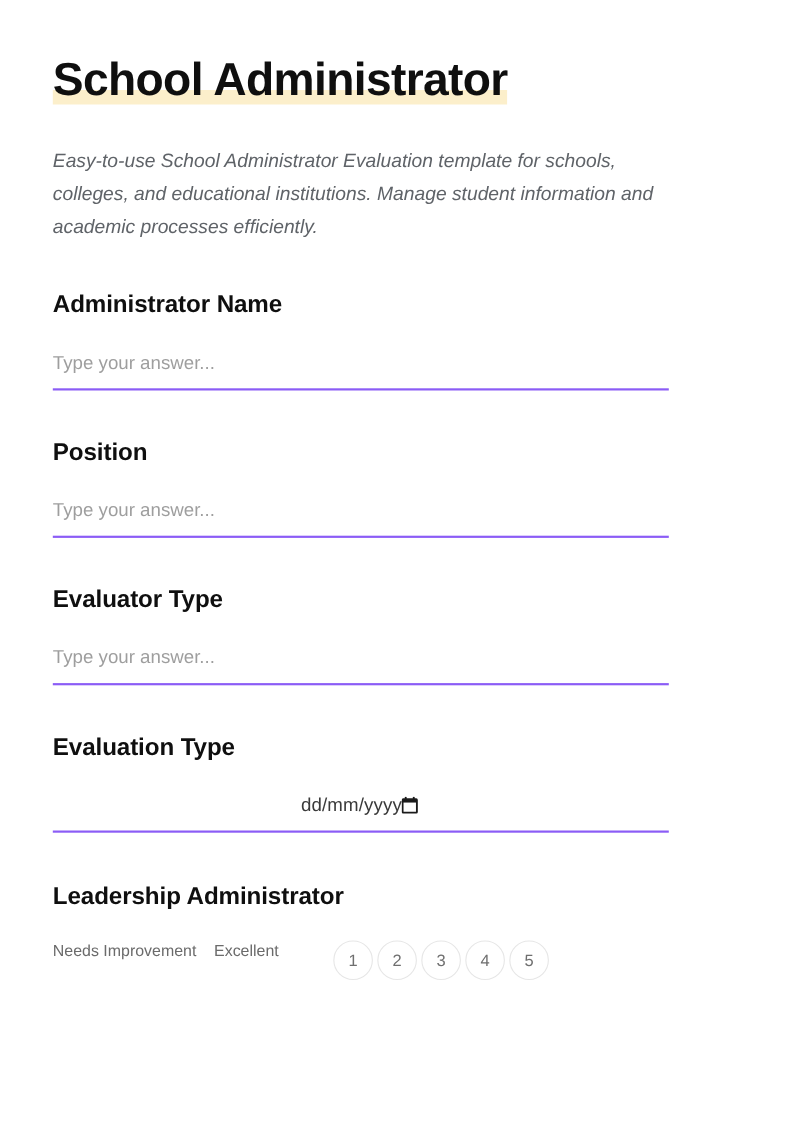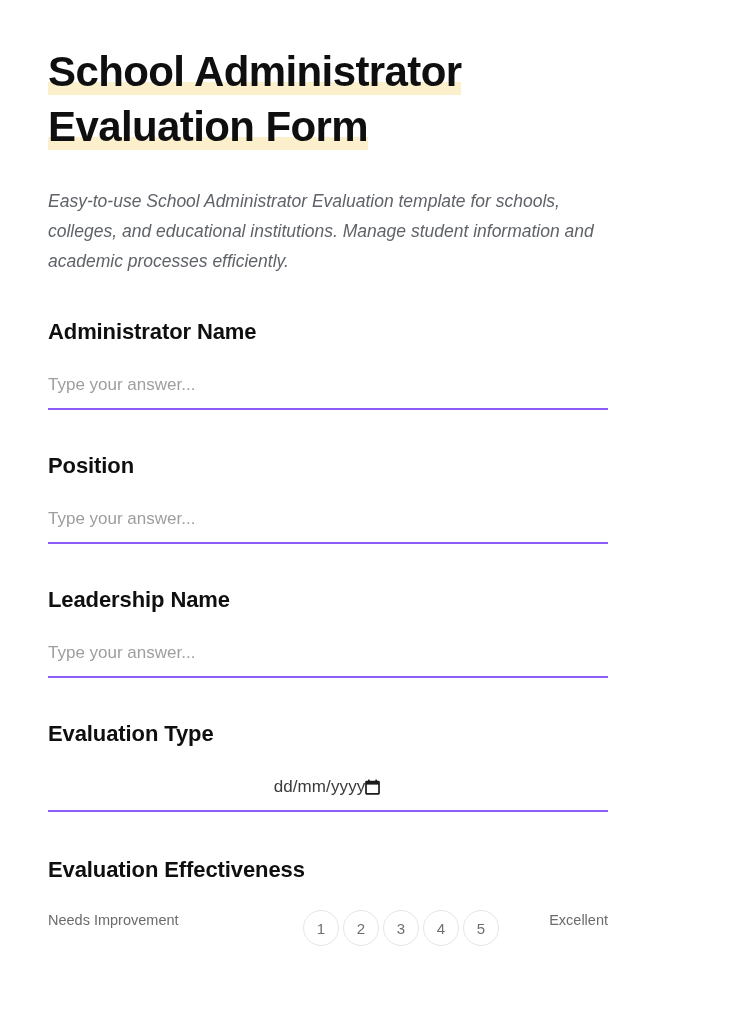--- a/index.html
+++ b/index.html
@@ -107,22 +107,23 @@
   }
 
   
   .rating-field {
     margin-top: 46px;
   }
   .scale-row {
     margin-top: 28px;
     display: flex;
     align-items: center;
-    justify-content: space-between;
+    justify-content: flex-start;
     position: relative;
+    gap: 16px;
   }
   .scale-end-label {
     font-size: 14.5px;
     color: #6b6b6b;
     line-height: 20px;
     white-space: nowrap;
     flex: 0 0 auto;
   }
   .scale-options {
     position: absolute;
@@ -147,40 +148,40 @@
     padding: 0;
     line-height: 1;
   }
 </style>
 </head>
 <body>
 
 <div class="page">
 
   <div class="form-header">
-    <h1 class="form-title"><span class="hl">School Administrator</span><br><span class="hl">Evaluation Form</span></h1>
+    <h1 class="form-title"><span class="hl">School Administrator</span><br></h1>
     <p class="form-description">Easy-to-use School Administrator Evaluation template for schools, colleges, and educational institutions. Manage student information and academic processes efficiently.</p>
   </div>
 
   <div class="field">
     <div class="field-label">Administrator Name</div>
     <div class="field-control">
       <input class="text-input" type="text" placeholder="Type your answer..." style="">
     </div>
   </div>
 
   <div class="field">
     <div class="field-label">Position</div>
     <div class="field-control">
       <input class="text-input" type="text" placeholder="Type your answer..." style="">
     </div>
   </div>
 
   <div class="field">
-    <div class="field-label">Leadership Name</div>
+    <div class="field-label">Evaluator Type</div>
     <div class="field-control">
       <input class="text-input" type="text" placeholder="Type your answer..." style="">
     </div>
   </div>
 
   <div class="field">
     <div class="field-label">Evaluation Type</div>
     <div class="field-control">
       <div class="date-row">
         <span class="date-text">dd/mm/yyyy</span>
@@ -188,21 +189,21 @@
           <rect x="1" y="2.6" width="13" height="12.2" rx="0.6" fill="none" stroke="#1b1b1b" stroke-width="1.7"></rect>
           <rect x="1" y="2.6" width="13" height="3" fill="#1b1b1b"></rect>
           <rect x="3" y="0.4" width="1.7" height="3.4" rx="0.5" fill="#1b1b1b"></rect>
           <rect x="10.3" y="0.4" width="1.7" height="3.4" rx="0.5" fill="#1b1b1b"></rect>
         </svg>
       </div>
     </div>
   </div>
 
   <div class="rating-field">
-    <div class="field-label">Evaluation Effectiveness</div>
+    <div class="field-label">Leadership Administrator</div>
     <div class="scale-row">
       <span class="scale-end-label">Needs Improvement</span>
       <div class="scale-options">
         <button class="scale-option">1</button>
         <button class="scale-option">2</button>
         <button class="scale-option">3</button>
         <button class="scale-option">4</button>
         <button class="scale-option">5</button>
       </div>
       <span class="scale-end-label">Excellent</span>

